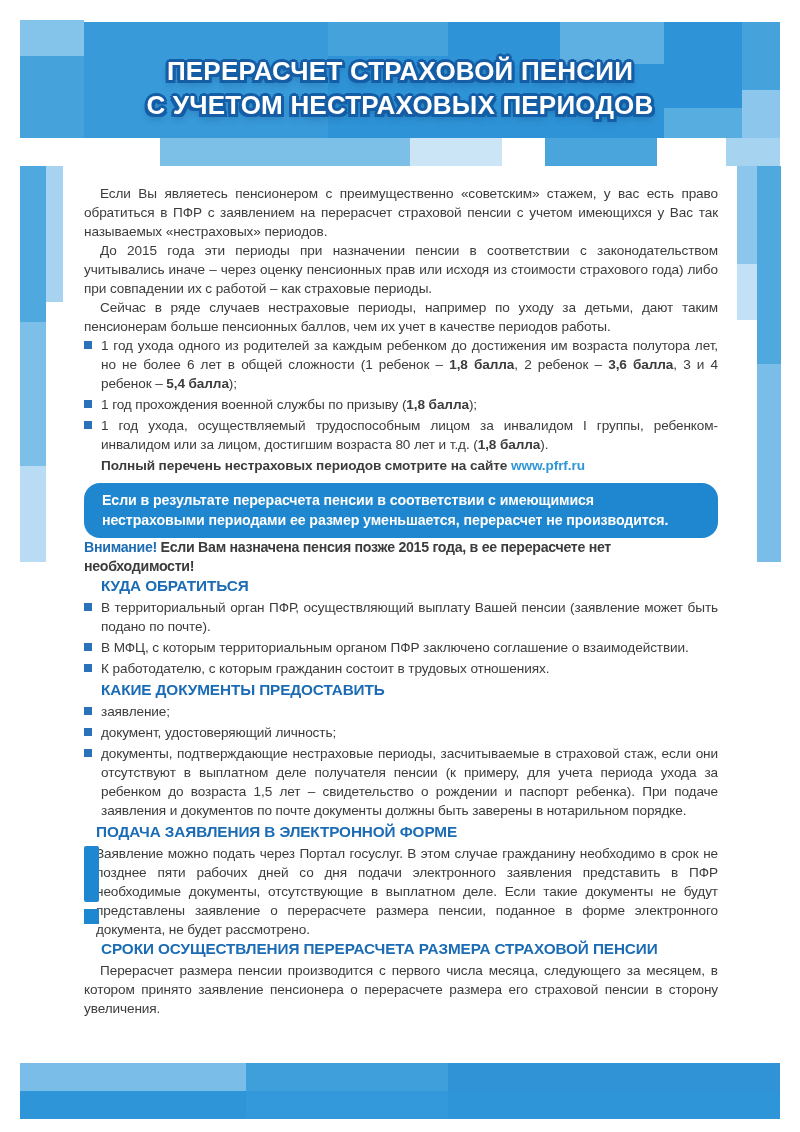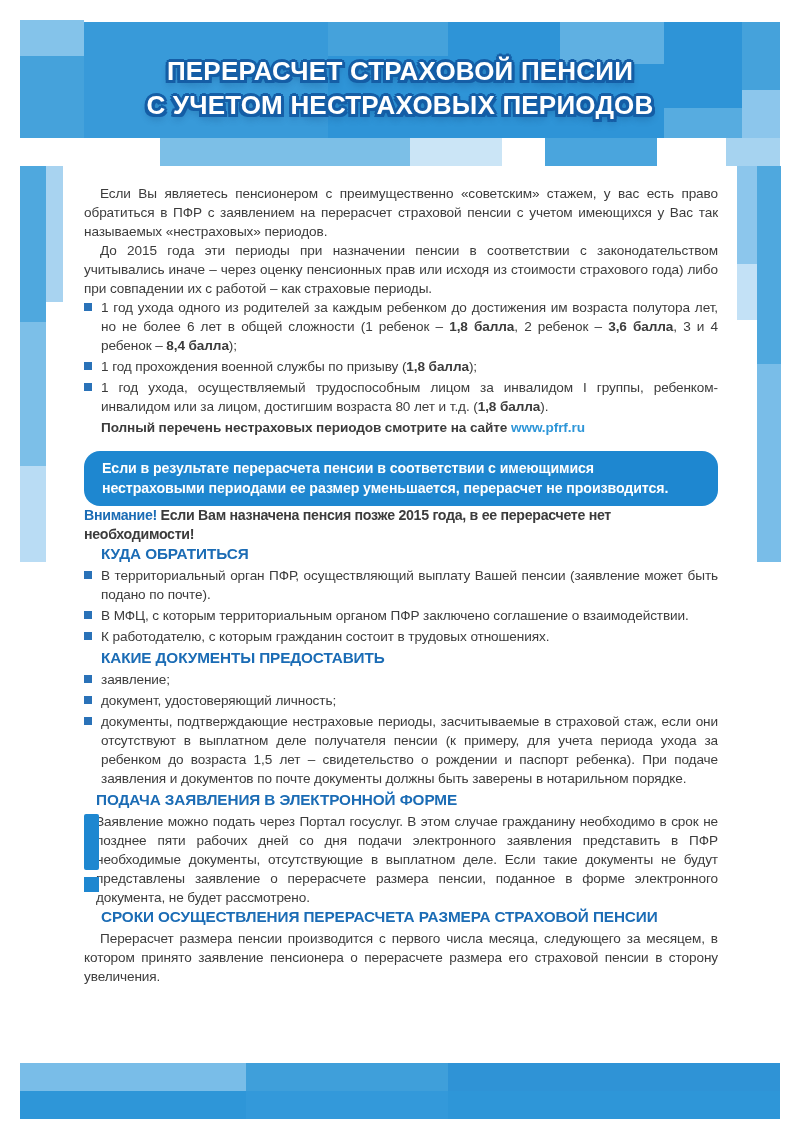--- a/index.html
+++ b/index.html
@@ -32,21 +32,21 @@
 
   .blist{list-style:none;margin:0;padding:0;}
   .blist li{position:relative;padding-left:17px;margin-bottom:2px;text-align:justify;}
   .blist .sq{position:absolute;left:0;top:5px;width:8px;height:8px;
              background:var(--bullet-blue,#2a72b8);}
   .blist .b{font-weight:bold;}
 
   .note{font-weight:bold;padding-left:17px;margin-top:1px;text-align:left;}
   .plink{color:var(--link-blue,#2e96d8);font-weight:bold;text-decoration:none;cursor:pointer;}
 
-  .banner{margin-top:14px;background:var(--banner-blue,#1e87d0);border-radius:16px;
+  .banner{margin-top:8px;background:var(--banner-blue,#1e87d0);border-radius:16px;
           padding:8px 18px;color:#ffffff;font-weight:bold;}
   .banner p{font-size:14.2px;line-height:19.5px;text-align:left;}
 
   .attention{margin-top:8px;font-weight:bold;font-size:14.2px;letter-spacing:-0.3px;text-align:left;}
   .att-label{color:var(--heading-blue,#1b6cb5);}
 
   .section{}
   .section h3{margin:0 0 3px 17px;font-size:15.3px;font-weight:bold;
               color:var(--heading-blue,#1b6cb5);text-align:left;}
   .section.exclam{position:relative;padding-left:12px;}
@@ -90,24 +90,25 @@
 
   <div class="title">
     <span class="tline">ПЕРЕРАСЧЕТ СТРАХОВОЙ ПЕНСИИ</span>
     <span class="tline">С УЧЕТОМ НЕСТРАХОВЫХ ПЕРИОДОВ</span>
   </div>
 
   <div class="content">
 
     <p class="indent">Если Вы являетесь пенсионером с преимущественно «советским» стажем, у вас есть право обратиться в ПФР с заявлением на перерасчет страховой пенсии с учетом имеющихся у Вас так называемых «нестраховых» периодов.</p>
     <p class="indent">До 2015 года эти периоды при назначении пенсии в соответствии с законодательством учитывались иначе – через оценку пенсионных прав или исходя из стоимости страхового года) либо при совпадении их с работой – как страховые периоды.</p>
+    <p class="indent">Сейчас в ряде случаев нестраховые периоды, например по уходу за детьми, дают таким пенсионерам больше пенсионных баллов, чем их учет в качестве периодов работы.</p>
 
 
     <ul class="blist">
-        <li><span class="sq"></span><span><span>1 год ухода одного из родителей за каждым ребенком до достижения им возраста полутора лет, но не более 6 лет в общей сложности (1 ребенок – </span><span class="b">1,8 балла</span><span>, 2 ребенок – </span><span class="b">3,6 балла</span><span>, 3 и 4 ребенок – </span><span class="b">8,4 балла</span><span>);</span></span></li>
+        <li><span class="sq"></span><span><span>1 год ухода одного из родителей за каждым ребенком до достижения им возраста полутора лет, но не более 6 лет в общей сложности (1 ребенок – </span><span class="b">1,8 балла</span><span>, 2 ребенок – </span><span class="b">3,6 балла</span><span>, 3 и 4 ребенок – </span><span class="b">5,4 балла</span><span>);</span></span></li>
         <li><span class="sq"></span><span><span>1 год прохождения военной службы по призыву (</span><span class="b">1,8 балла</span><span>);</span></span></li>
         <li><span class="sq"></span><span><span>1 год ухода, осуществляемый трудоспособным лицом за инвалидом I группы, ребенком-инвалидом или за лицом, достигшим возраста 80 лет и т.д. (</span><span class="b">1,8 балла</span><span>).</span></span></li>
       </ul>
 
     <p class="note"><span>Полный перечень нестраховых периодов смотрите на сайте </span><a class="plink">www.pfrf.ru</a></p>
 
     <div class="banner">
       <p>Если в результате перерасчета пенсии в соответствии с имеющимися нестраховыми периодами ее размер уменьшается, перерасчет не производится.</p>
     </div>
 

